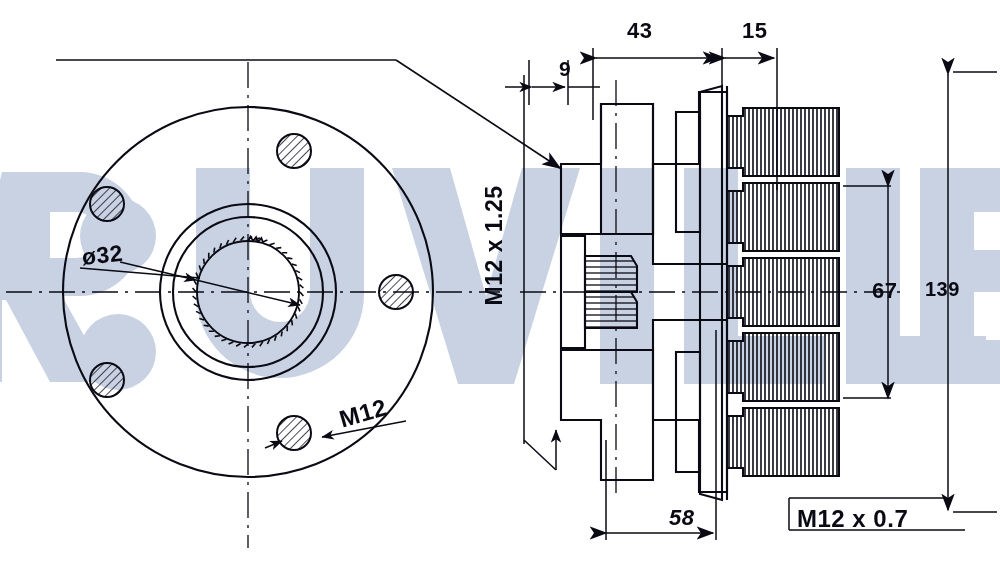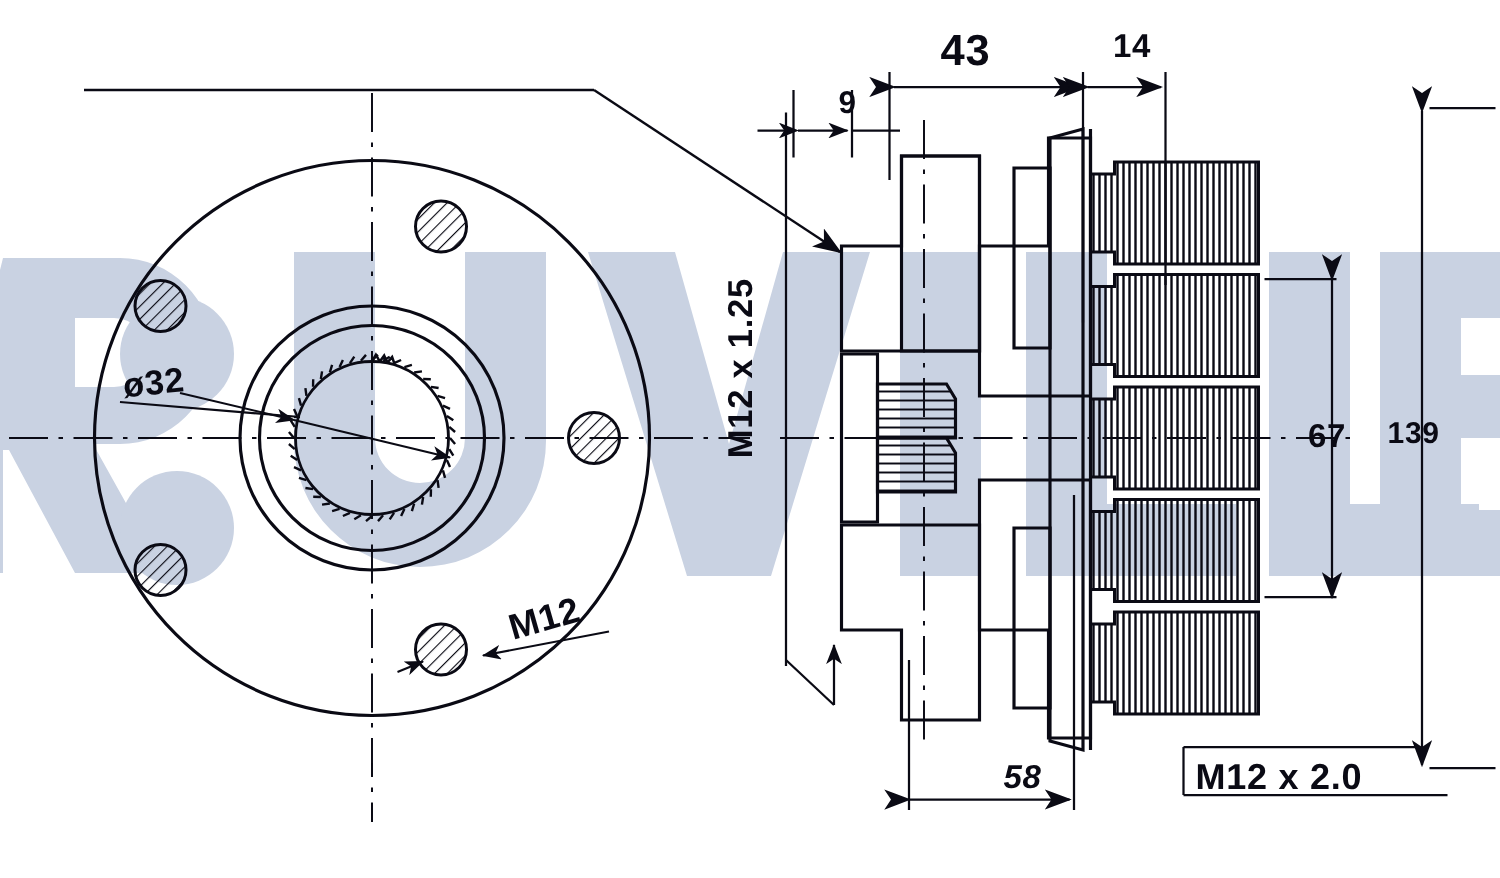--- a/index.html
+++ b/index.html
@@ -6,21 +6,21 @@
   body{width:1000px;height:585px;overflow:hidden;
        font-family:"Liberation Sans", sans-serif;}
   #stage{position:relative;width:1000px;height:585px;background:#fff;}
   #stage svg{position:absolute;left:0;top:0;}
   .lbl{position:absolute;color:#0a0a14;font-weight:bold;white-space:nowrap;
        font-family:"Liberation Sans", sans-serif;letter-spacing:.5px;}
   .lbl-title{font-size:22px;left:55px;top:32px;letter-spacing:0px;}
   .lbl-d32{font-size:23px;left:82px;top:244px;transform:rotate(-6deg);transform-origin:left center;}
   .lbl-m12{font-size:24px;left:340px;top:406px;transform:rotate(-16deg);transform-origin:left center;}
   .lbl-m12x125{font-size:23px;left:494px;top:292px;transform:rotate(-90deg);transform-origin:left center;}
-  .lbl-43{font-size:29px;left:627px;top:18px;}
+  .lbl-43{font-size:22px;left:627px;top:18px;}
   .lbl-15{font-size:22px;left:742px;top:18px;}
   .lbl-9{font-size:21px;left:559px;top:57px;}
   .lbl-67{font-size:22px;left:872px;top:278px;text-align:center;}
   .lbl-139{font-size:20px;left:925px;top:278px;}
   .lbl-58{font-size:22px;left:669px;top:505px;font-style:italic;}
   .lbl-m12x15{font-size:24px;left:797px;top:505px;}
 </style>
 </head>
 <body>
 
@@ -195,20 +195,20 @@
       <line x1="406" y1="421" x2="322" y2="437" marker-end="url(#arS)"></line>
       <line x1="265" y1="448" x2="282" y2="441" marker-end="url(#arS)"></line>
     </g>
 
   </svg>
 
   <div class="lbl lbl-d32">ø32</div>
   <div class="lbl lbl-m12">M12</div>
   <div class="lbl lbl-m12x125">M12 x 1.25</div>
   <div class="lbl lbl-43">43</div>
-  <div class="lbl lbl-15">14</div>
+  <div class="lbl lbl-15">15</div>
   <div class="lbl lbl-9">9</div>
   <div class="lbl lbl-67">67</div>
   <div class="lbl lbl-139">139</div>
   <div class="lbl lbl-58">58</div>
-  <div class="lbl lbl-m12x15">M12 x 2.0</div>
+  <div class="lbl lbl-m12x15">M12 x 0.7</div>
 
 </div>
 
 </body></html>

